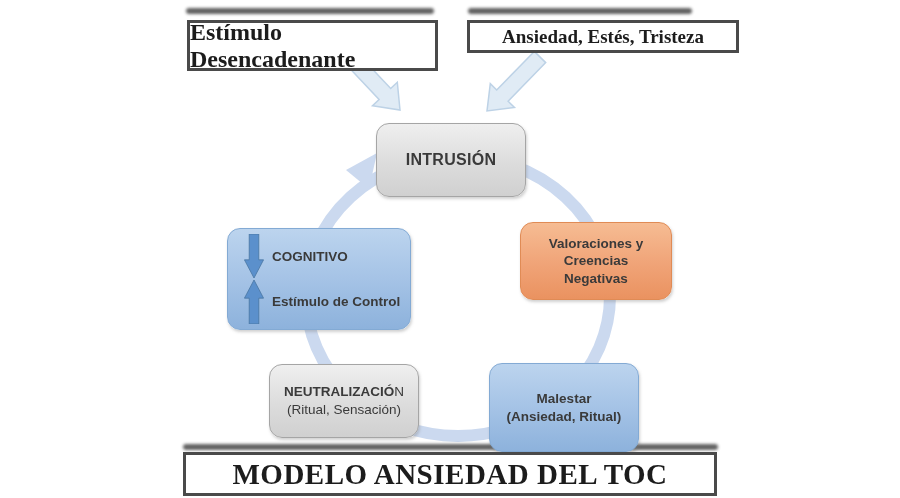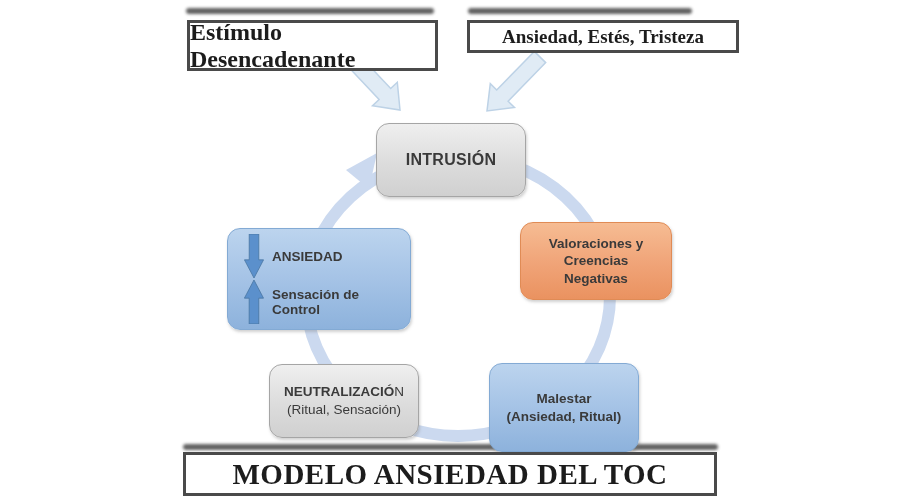--- a/index.html
+++ b/index.html
@@ -75,27 +75,27 @@
 
   <div class="abs node gray" style="left:376px;top:123px;width:150px;height:74px;">
     <span class="bold-line">INTRUSIÓN</span>
   </div>
 
   <div class="abs node blue" style="left:227px;top:228px;width:184px;height:102px;justify-content:space-evenly;align-items:stretch;padding:4px 0;">
     <div class="ax-row">
       <svg width="20" height="44" viewBox="0 0 20 46">
         <polygon points="5,0 15,0 15,27 20,27 10,46 0,27 5,27" fill="#5b90cc" stroke="#47749f" stroke-width="0.8"></polygon>
       </svg>
-      <span class="ax-label">ANSIEDAD</span>
+      <span class="ax-label">COGNITIVO</span>
     </div>
     <div class="ax-row">
       <svg width="20" height="44" viewBox="0 0 20 46">
         <polygon points="10,0 20,19 15,19 15,46 5,46 5,19 0,19" fill="#5b90cc" stroke="#47749f" stroke-width="0.8"></polygon>
       </svg>
-      <span class="ax-label">Sensación de Control</span>
+      <span class="ax-label">Estímulo de Control</span>
     </div>
   </div>
 
   <div class="abs node orange" style="left:520px;top:222px;width:152px;height:78px;">
     <span class="multiline">Valoraciones y
 Creencias
 Negativas</span>
   </div>
 
   <div class="abs node gray" style="left:269px;top:364px;width:150px;height:74px;">

